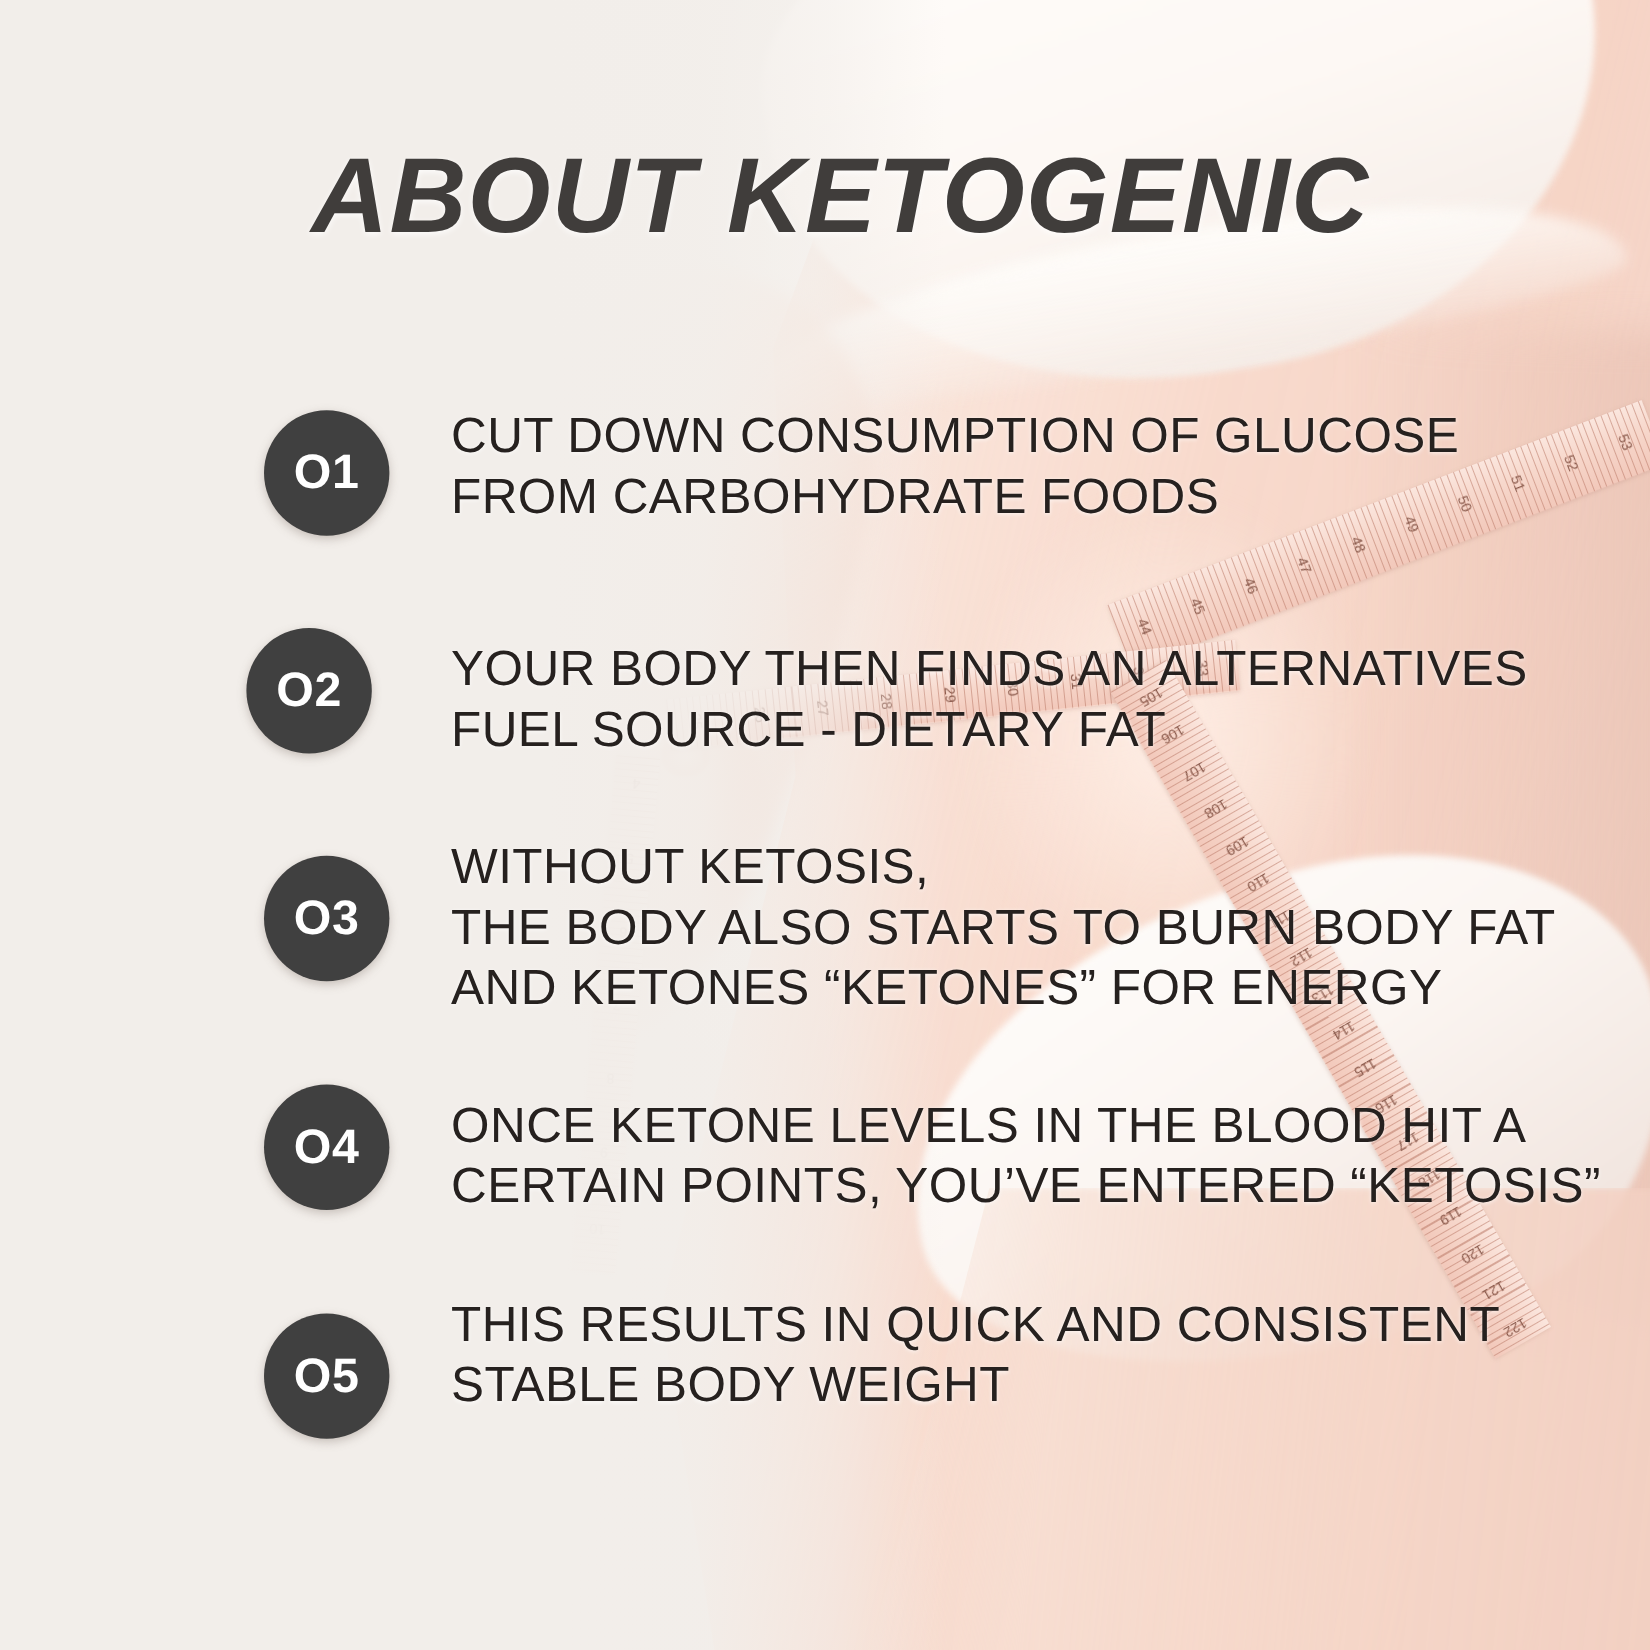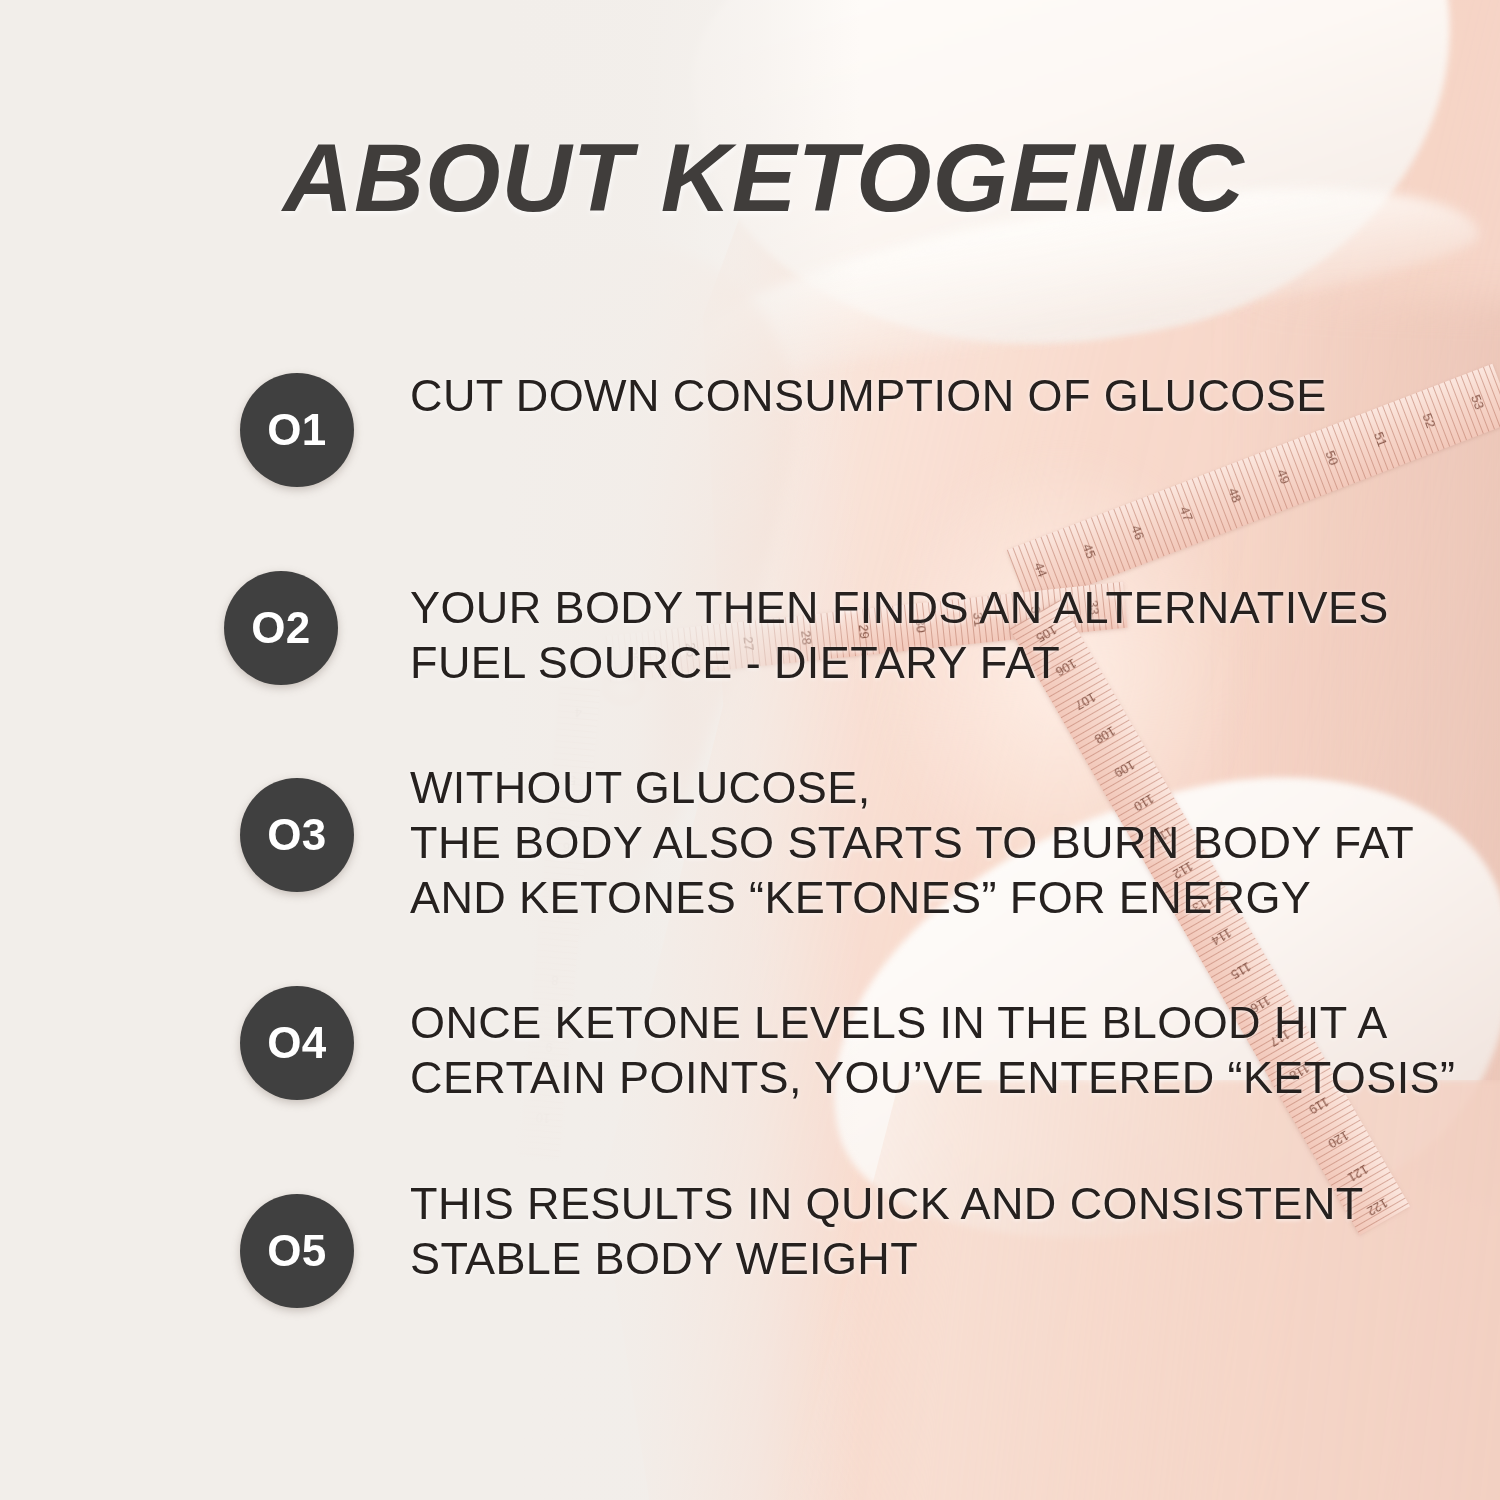--- a/index.html
+++ b/index.html
@@ -424,39 +424,40 @@
     <div class="title">ABOUT KETOGENIC</div>
 
     <div class="steps">
 
       <div class="step step-1">
         <div class="badge">
           <span class="badge-label">O1</span>
         </div>
         <div class="step-lines">
           <div class="step-line">CUT DOWN CONSUMPTION OF GLUCOSE</div>
+          <div class="step-line">FROM CARBOHYDRATE FOODS</div>
         </div>
       </div>
 
       <div class="step step-2">
         <div class="badge">
           <span class="badge-label">O2</span>
         </div>
         <div class="step-lines">
           <div class="step-line">YOUR BODY THEN FINDS AN ALTERNATIVES</div>
           <div class="step-line">FUEL SOURCE - DIETARY FAT</div>
         </div>
       </div>
 
       <div class="step step-3">
         <div class="badge">
           <span class="badge-label">O3</span>
         </div>
         <div class="step-lines">
-          <div class="step-line">WITHOUT GLUCOSE,</div>
+          <div class="step-line">WITHOUT KETOSIS,</div>
           <div class="step-line">THE BODY ALSO STARTS TO BURN BODY FAT</div>
           <div class="step-line">AND KETONES “KETONES” FOR ENERGY</div>
         </div>
       </div>
 
       <div class="step step-4">
         <div class="badge">
           <span class="badge-label">O4</span>
         </div>
         <div class="step-lines">

